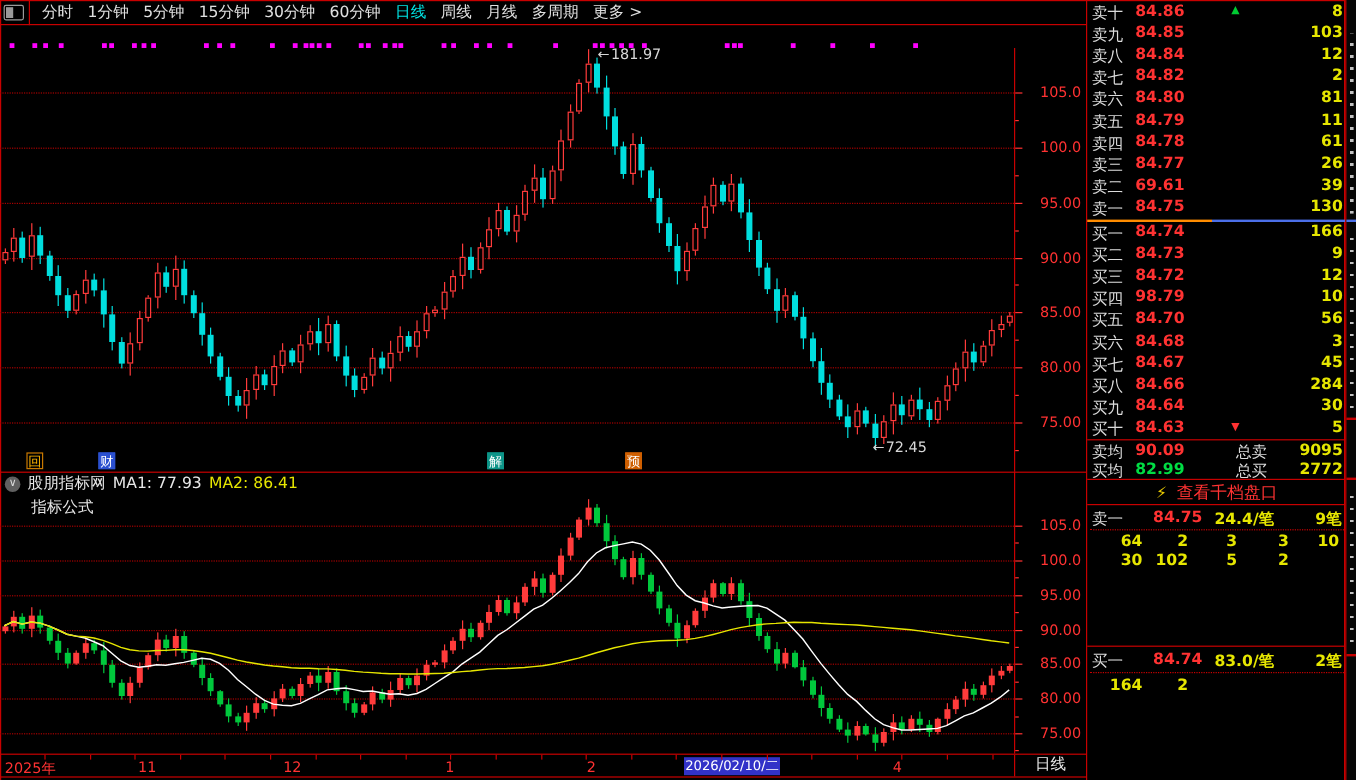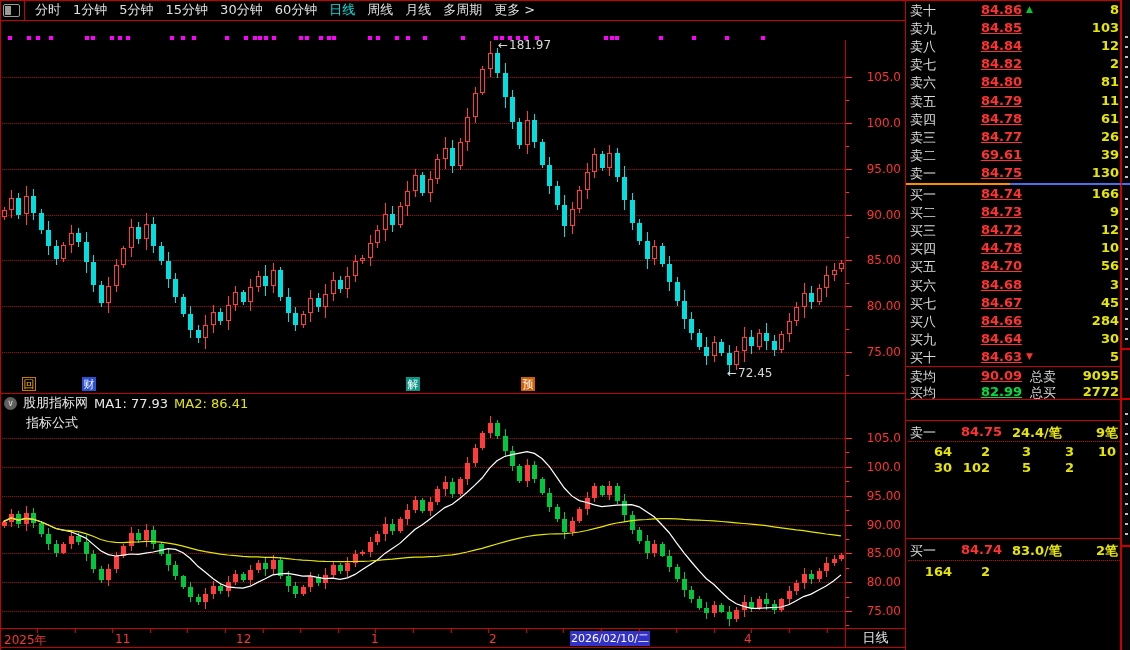--- a/index.html
+++ b/index.html
@@ -59,21 +59,21 @@
   .xlab { position:absolute; top:3px; color:#ff3232; font-size:12px; white-space:nowrap; }
   #date-chip { position:absolute; left:570px; top:2px; width:80px; height:15px; background:#3232c8;
     color:#fff; font-size:11px; line-height:15px; text-align:center; white-space:nowrap; overflow:hidden; }
   #period-box { position:absolute; left:845px; top:0; width:60px; height:18px; border-left:1px solid #c80000;
     color:#e8e8e8; text-align:center; line-height:18px; }
   
   #order-panel { position:absolute; left:905px; top:0; width:216px; height:650px;
     border-left:1px solid #c80000; border-right:1px solid #c80000; }
   .orow { position:absolute; left:0; width:216px; height:18px; }
   .orow .lab { position:absolute; left:4px; color:#dcdcdc; }
-  .orow .prc { position:absolute; left:40px; width:76px; text-align:right; font-weight:bold;text-decoration:underline; }
+  .orow .prc { position:absolute; left:40px; width:76px; font-weight:bold; }
   .orow .vol { position:absolute; right:3px; width:80px; text-align:right; color:#e6e600; font-weight:bold; }
   .red { color:#ff3232; } .grn { color:#00dd44; }
   .arrow-up { position:absolute; left:120px; top:2px; color:#00cc33; font-size:9px; }
   .arrow-dn { position:absolute; left:120px; top:2px; color:#ff3232; font-size:9px; }
   #split-line { position:absolute; left:0; top:183px; width:216px; height:2px; }
   #split-line .o { position:absolute; left:0; width:48%; height:2px; background:#ff8c00; }
   #split-line .b { position:absolute; right:0; width:52%; height:2px; background:#4b6fe8; }
   #qd-header { position:absolute; left:0; top:402px; width:216px; height:17px;
     display:flex; justify-content:center; align-items:center; gap:8px; color:#ff3232; font-size:14px; }
   .bolt-icon::before { content:"⚡"; color:#e6c800; font-size:13px; }
@@ -815,21 +815,21 @@
           <div class="prc red">84.73</div>
           <div class="vol">9</div>
         </div>
         <div class="orow" style="top: 222.2px;">
           <div class="lab">买三</div>
           <div class="prc red">84.72</div>
           <div class="vol">12</div>
         </div>
         <div class="orow" style="top: 240.3px;">
           <div class="lab">买四</div>
-          <div class="prc red">44.78</div>
+          <div class="prc red">98.79</div>
           <div class="vol">10</div>
         </div>
         <div class="orow" style="top: 258.4px;">
           <div class="lab">买五</div>
           <div class="prc red">84.70</div>
           <div class="vol">56</div>
         </div>
         <div class="orow" style="top: 276.5px;">
           <div class="lab">买六</div>
           <div class="prc red">84.68</div>
@@ -866,20 +866,24 @@
           <div class="vol">9095</div>
         </div>
         <div class="orow" style="top: 384px;">
           <div class="lab">买均</div>
           <div class="prc grn">82.99</div>
           <div class="lab" style="left: 124px;">总买</div>
           <div class="vol">2772</div>
         </div>
       </div>
     <div class="redline" style="left:0;top:399px;width:216px;height:1px"></div>
+    <div id="qd-header">
+      <span class="bolt-icon"></span>
+      <span>查看千档盘口</span>
+    </div>
     <div class="redline" style="left:0;top:420px;width:216px;height:1px"></div>
     <div class="deal-row" style="top:424px">
       <span class="dl">卖一</span>
       <span class="dp">84.75</span>
       <span class="dr">24.4/笔</span>
       <span class="dc">9笔</span>
     </div>
     <div class="dotted" style="top:441px"></div>
     <div id="sell-queue">
         <div class="qnum" style="left: 2px; top: 444px;">64</div>

